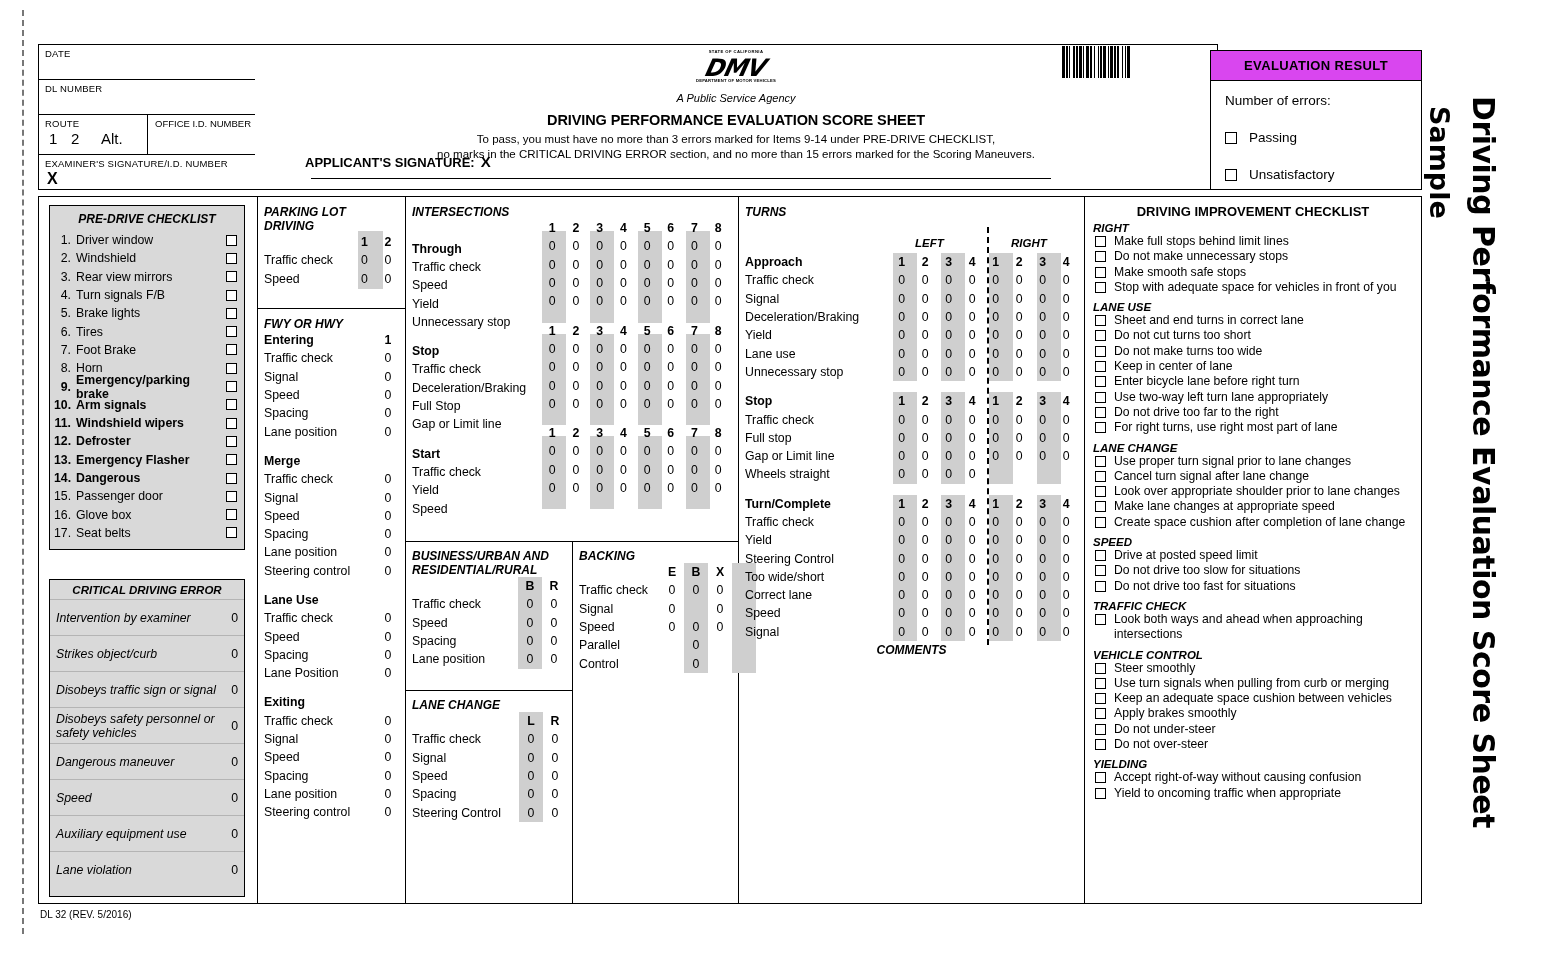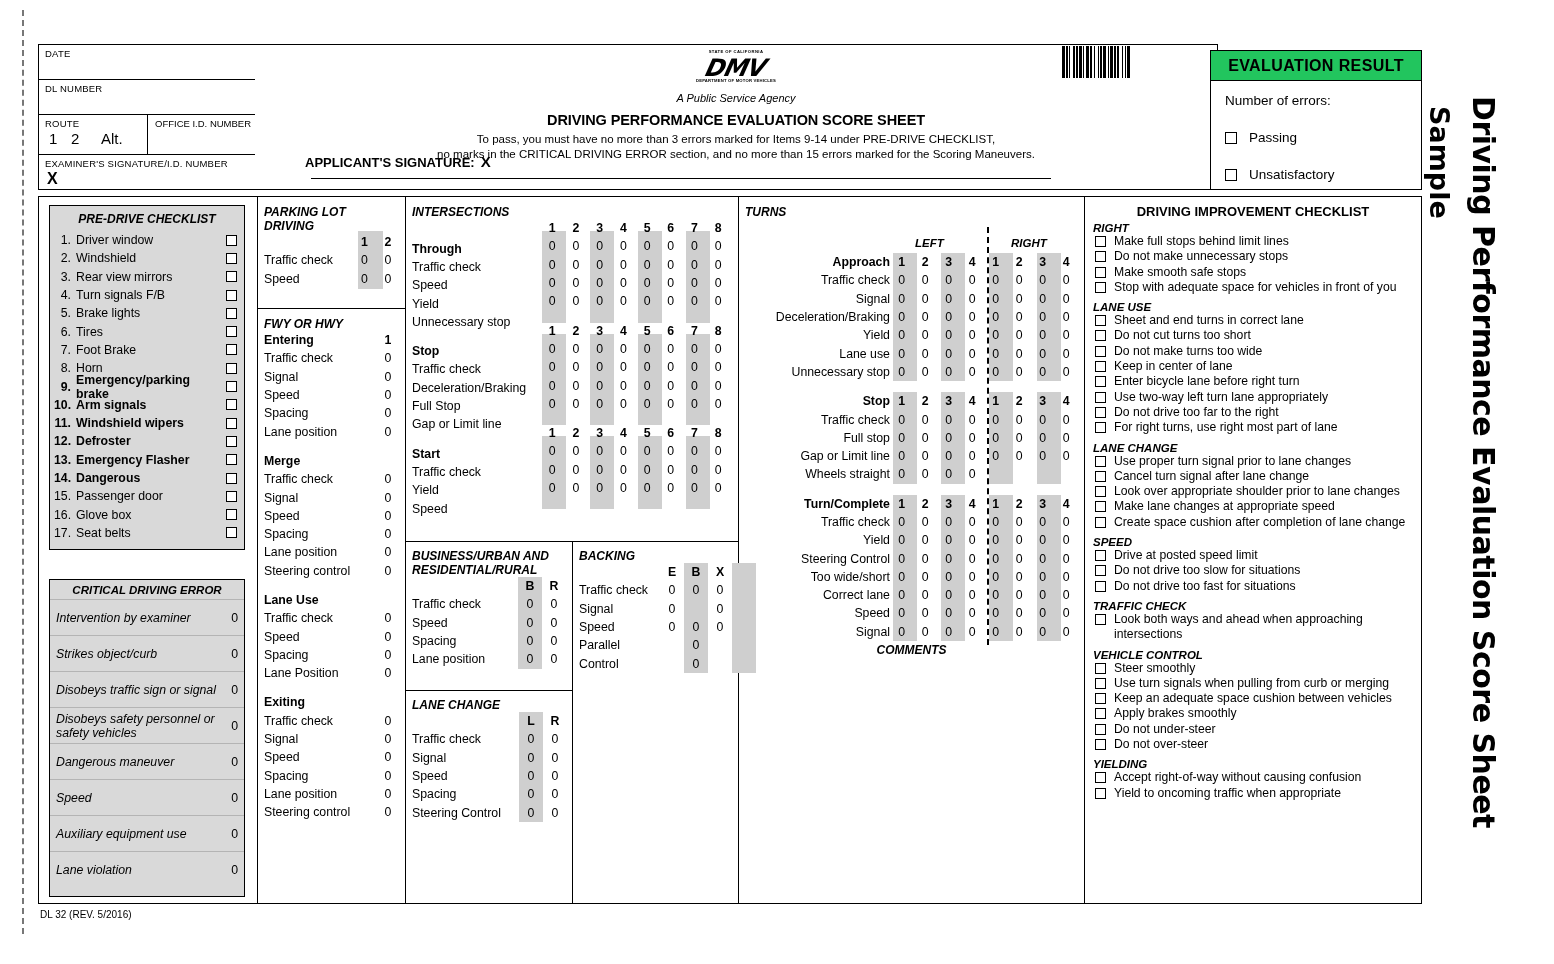--- a/index.html
+++ b/index.html
@@ -46,21 +46,21 @@
   .appsig { position:absolute; left:50px; bottom:4px; right:10px; font-size:13px; font-weight:bold; }
   .appsig .xx { font-size:15px; font-weight:bold; margin-left:6px; }
   .appsig .rule { display:inline-block; width:740px; border-bottom:1.3px solid #000; vertical-align:3px; margin-left:6px; }
 
   
   .barcode { position:absolute; left:1062px; top:46px; width:130px; height:32px; display:flex; }
   .barcode i { display:block; height:100%; }
 
   
   .evalbox { position:absolute; left:1210px; top:50px; width:212px; height:140px; border:1.5px solid #000; background:#fff; }
-  .eval-title { height:30px; background:#22c55e; border-bottom:1.5px solid #000; font-size:16px; font-weight:bold; display:flex; align-items:center; justify-content:center; letter-spacing:.4px; }
+  .eval-title { height:30px; background:#d946ef; border-bottom:1.5px solid #000; font-size:13px; font-weight:bold; display:flex; align-items:center; justify-content:center; letter-spacing:.4px; }
   .eval-body { padding:12px 0 0 14px; font-size:13.5px; }
   .eval-row { display:flex; align-items:center; margin-top:22px; }
   .cbx { width:12px; height:12px; border:1.3px solid #000; background:#fff; display:inline-block; flex:none; }
   .eval-row .cbx { margin-right:12px; }
 
   
   .vert-main { position:absolute; left:1466px; top:96px; font-size:30px; font-weight:bold; white-space:nowrap;
     writing-mode:vertical-rl; font-family:"DejaVu Sans", sans-serif; letter-spacing:-.5px; }
   .vert-sample { position:absolute; left:1424px; top:106px; font-size:27px; font-weight:bold; white-space:nowrap;
     writing-mode:vertical-rl; font-family:"DejaVu Sans", sans-serif; }
@@ -119,21 +119,21 @@
   .sub-pad { padding:7px 6px 0 6px; position:relative; }
   .brow { display:flex; font-size:12.3px; height:18.3px; align-items:center; position:relative; z-index:2; }
   .brow .nm { flex:1; }
   .brow .cell { width:24px; text-align:center; }
   .brow.bold .cell { font-weight:bold; }
   .lanechange-box { position:absolute; left:0; top:148px; width:167px; bottom:0; border-top:1.5px solid #000; }
 
   
   .c4pad { padding:8px 6px 0 6px; position:relative; height:100%; }
   .trow { display:flex; font-size:12.3px; height:18.3px; align-items:center; position:relative; z-index:2; }
-  .trow .nm { width:148px;text-align:right; }
+  .trow .nm { width:148px; }
   .trow .cell { width:24px; text-align:center; }
   .trow.bold .nm, .trow.bold .cell { font-weight:bold; }
   .lr-label { position:absolute; font-size:11.5px; font-weight:bold; font-style:italic; z-index:2; }
   .dash-div { position:absolute; border-left:2px dashed #000; z-index:3; }
   .comments { position:absolute; left:0; right:0; top:446px; text-align:center; font-size:12px; font-weight:bold; font-style:italic; }
 
   
   .c5pad { padding:7px 8px 0 8px; }
   .dic-head { font-size:11.5px; font-weight:bold; font-style:italic; margin-top:6px; }
   .dic-head.first { margin-top:3px; }

